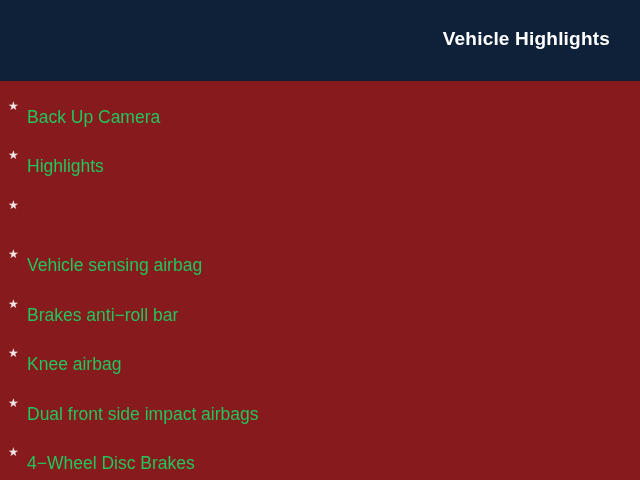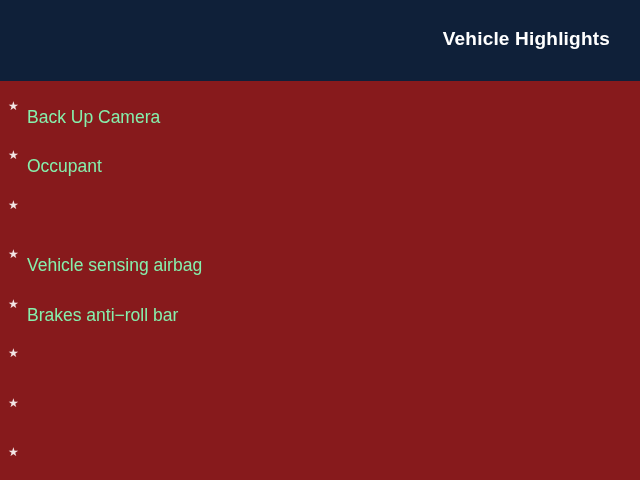--- a/index.html
+++ b/index.html
@@ -68,21 +68,21 @@
   .star-icon {
     display: inline-block;
     width: 19px;
     font-size: 12px;
     line-height: 1;
     color: #f3e6e6;
     flex: none;
   }
   .highlight-label {
     font-size: 17.5px;
-    color: #86efac;
+    color: #22c55e;
     line-height: 1;
     margin-top: 23px;
   }
 </style>
 </head>
 <body>
 
 <div id="page">
 
   <div id="header">
@@ -92,45 +92,48 @@
   <div id="highlights-panel">
     <ul id="highlights-list">
 
       <li class="highlight-item">
         <span class="star-icon">★</span>
         <span class="highlight-label">Back Up Camera</span>
       </li>
 
       <li class="highlight-item">
         <span class="star-icon">★</span>
-        <span class="highlight-label">Occupant</span>
+        <span class="highlight-label">Highlights</span>
       </li>
 
       <li class="highlight-item">
         <span class="star-icon">★</span>
       </li>
 
       <li class="highlight-item">
         <span class="star-icon">★</span>
         <span class="highlight-label">Vehicle sensing airbag</span>
       </li>
 
       <li class="highlight-item">
         <span class="star-icon">★</span>
         <span class="highlight-label">Brakes anti−roll bar</span>
       </li>
 
       <li class="highlight-item">
         <span class="star-icon">★</span>
+        <span class="highlight-label">Knee airbag</span>
       </li>
 
       <li class="highlight-item">
         <span class="star-icon">★</span>
+        <span class="highlight-label">Dual front side impact airbags</span>
       </li>
 
       <li class="highlight-item">
         <span class="star-icon">★</span>
+        <span class="highlight-label">4−Wheel Disc Brakes</span>
       </li>
 
     </ul>
   </div>
 
 </div>
 
 </body></html>

